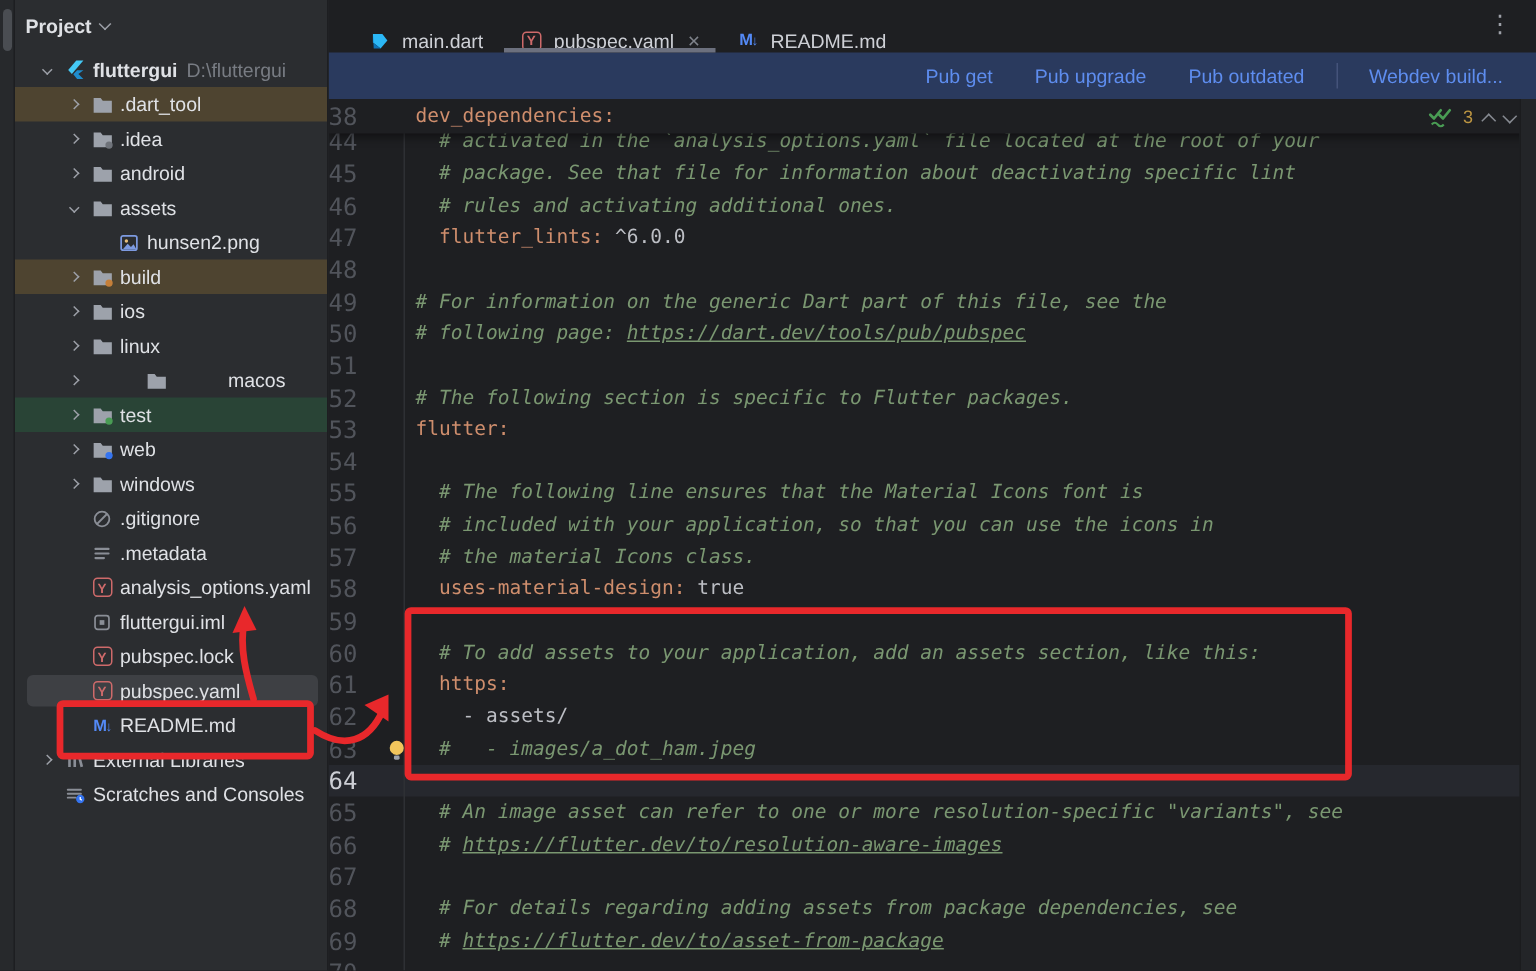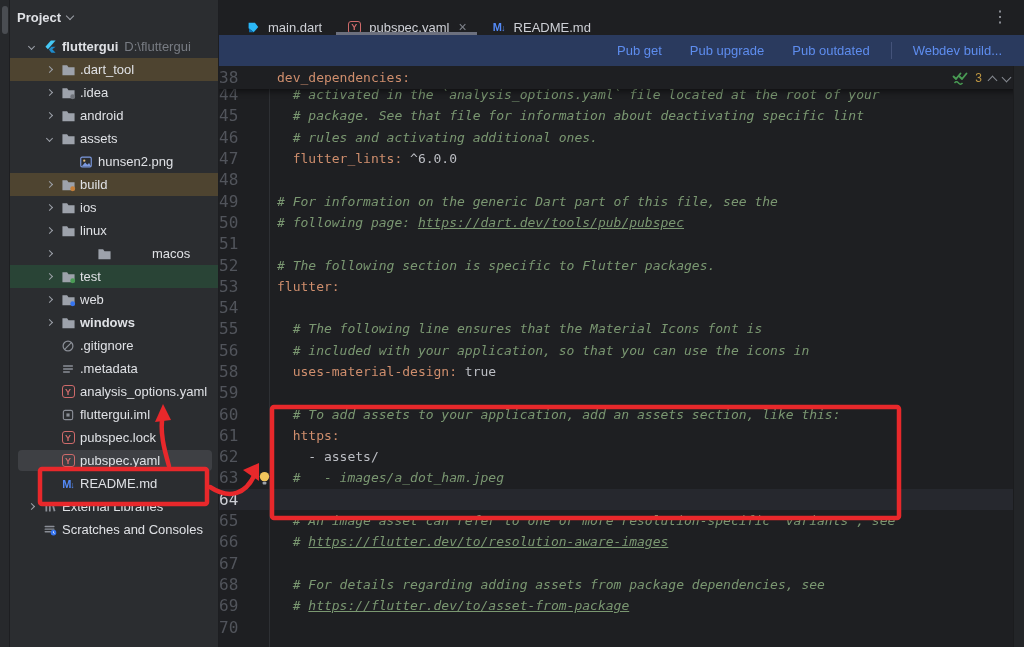--- a/index.html
+++ b/index.html
@@ -258,21 +258,21 @@
         <span class="islot">
           <span class="icon">
             <svg width="15" height="14" viewBox="0 0 16 15">
               <path d="M1.5 2.5h5l1.5 2h6.5v8.5h-13z" fill="#9DA2AB"></path>
               <circle cx="12.5" cy="11.5" r="2.6" fill="#3574F0"></circle>
             </svg>
           </span>
         </span>
         <span class="t-label">web</span>
       </div>
-      <div class="tree-row" style="padding-left: 30px; font-weight: bold;">
+      <div class="tree-row" style="padding-left: 30px;">
         <span class="slot">
           <span class="chev col"></span>
         </span>
         <span class="islot">
           <span class="icon">
             <svg width="15" height="14" viewBox="0 0 16 15">
               <path d="M1.5 2.5h5l1.5 2h6.5v8.5h-13z" fill="#9DA2AB"></path>
             </svg>
           </span>
         </span>
@@ -433,20 +433,21 @@
         <div class="code-line"><span class="ln">47</span><span class="codetext"><span class="c-plain">  </span><span class="c-key">flutter_lints:</span><span class="c-plain"> ^6.0.0</span></span></div>
         <div class="code-line"><span class="ln">48</span><span class="codetext"></span></div>
         <div class="code-line"><span class="ln">49</span><span class="codetext"><span class="c-comment"># For information on the generic Dart part of this file, see the</span></span></div>
         <div class="code-line"><span class="ln">50</span><span class="codetext"><span class="c-comment"># following page: </span><span class="c-comment-link">https://dart.dev/tools/pub/pubspec</span></span></div>
         <div class="code-line"><span class="ln">51</span><span class="codetext"></span></div>
         <div class="code-line"><span class="ln">52</span><span class="codetext"><span class="c-comment"># The following section is specific to Flutter packages.</span></span></div>
         <div class="code-line"><span class="ln">53</span><span class="codetext"><span class="c-key">flutter:</span></span></div>
         <div class="code-line"><span class="ln">54</span><span class="codetext"></span></div>
         <div class="code-line"><span class="ln">55</span><span class="codetext"><span class="c-comment">  # The following line ensures that the Material Icons font is</span></span></div>
         <div class="code-line"><span class="ln">56</span><span class="codetext"><span class="c-comment">  # included with your application, so that you can use the icons in</span></span></div>
+        <div class="code-line"><span class="ln">57</span><span class="codetext"><span class="c-comment">  # the material Icons class.</span></span></div>
         <div class="code-line"><span class="ln">58</span><span class="codetext"><span class="c-plain">  </span><span class="c-key">uses-material-design:</span><span class="c-plain"> true</span></span></div>
         <div class="code-line"><span class="ln">59</span><span class="codetext"></span></div>
         <div class="code-line"><span class="ln">60</span><span class="codetext"><span class="c-comment">  # To add assets to your application, add an assets section, like this:</span></span></div>
         <div class="code-line"><span class="ln">61</span><span class="codetext"><span class="c-plain">  </span><span class="c-key">https:</span></span></div>
         <div class="code-line"><span class="ln">62</span><span class="codetext"><span class="c-plain">    - assets/</span></span></div>
         <div class="code-line"><span class="ln">63</span><span class="codetext"><span class="c-comment">  #   - images/a_dot_ham.jpeg</span></span><span class="bulb"><svg width="15" height="16" viewBox="0 0 16 17">
               <circle cx="8" cy="7" r="5" fill="#F2C55C"></circle>
               <path d="M5.5 10.5h5" stroke="#F2C55C" stroke-width="2"></path>
               <rect x="6" y="12.4" width="4" height="3" rx="1" fill="#9DA2AB"></rect>
             </svg></span></div>

